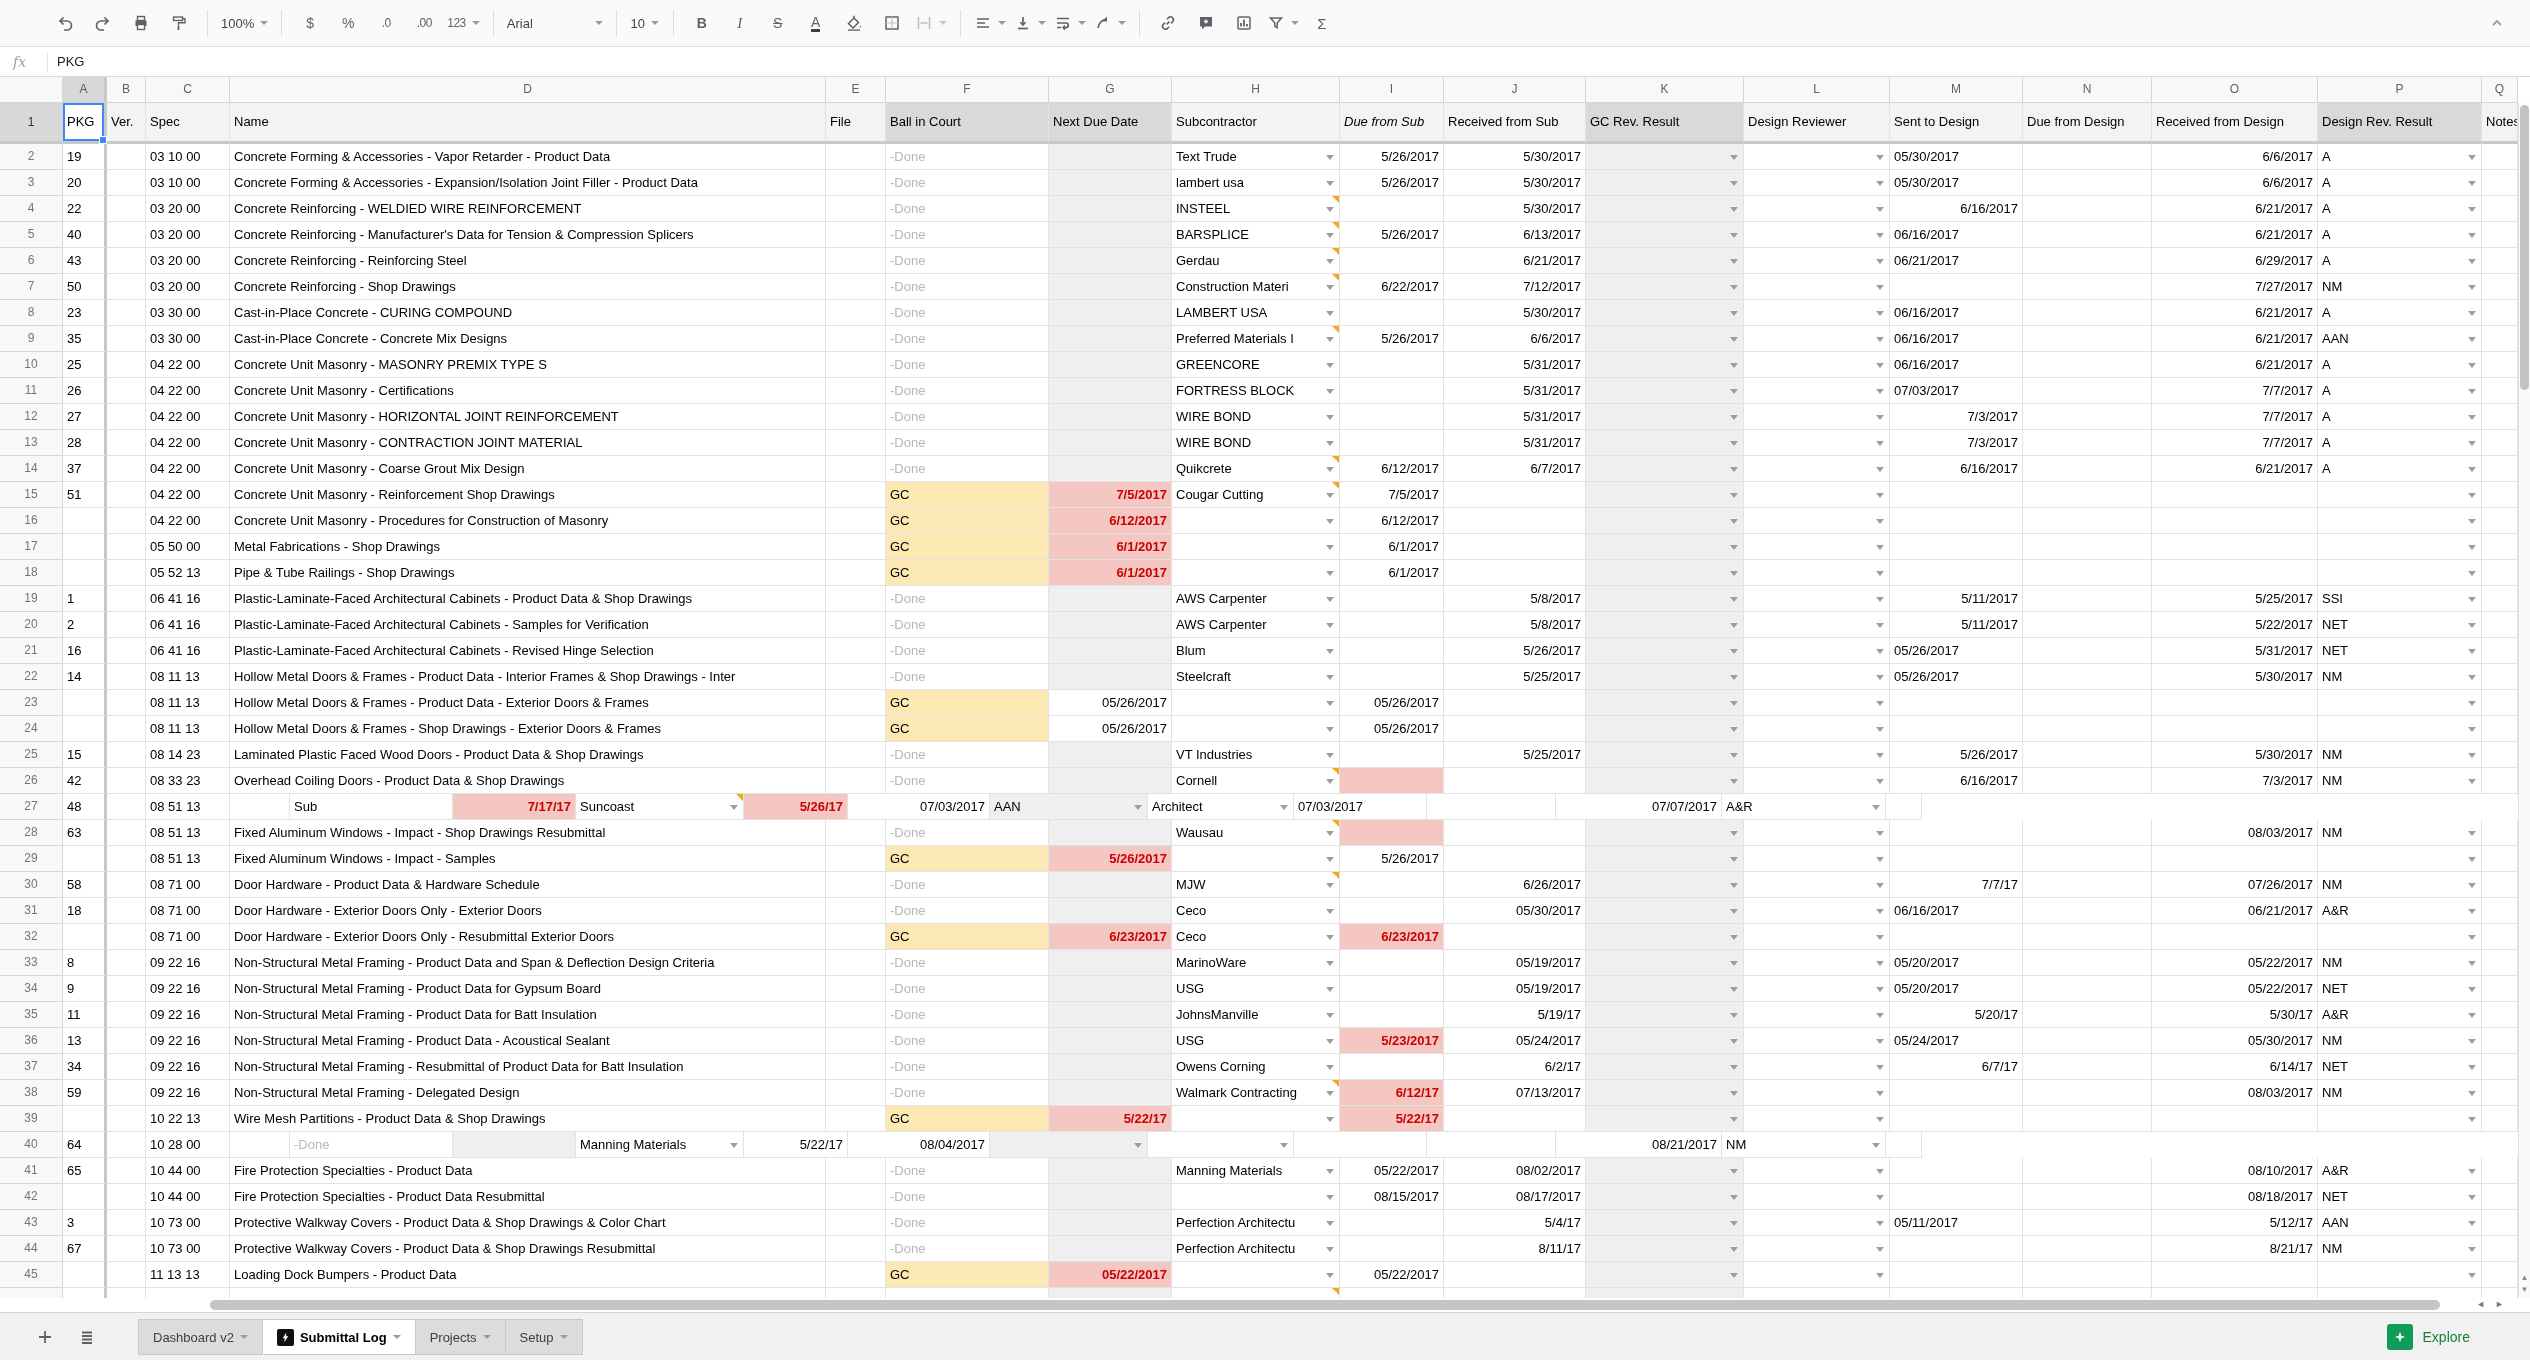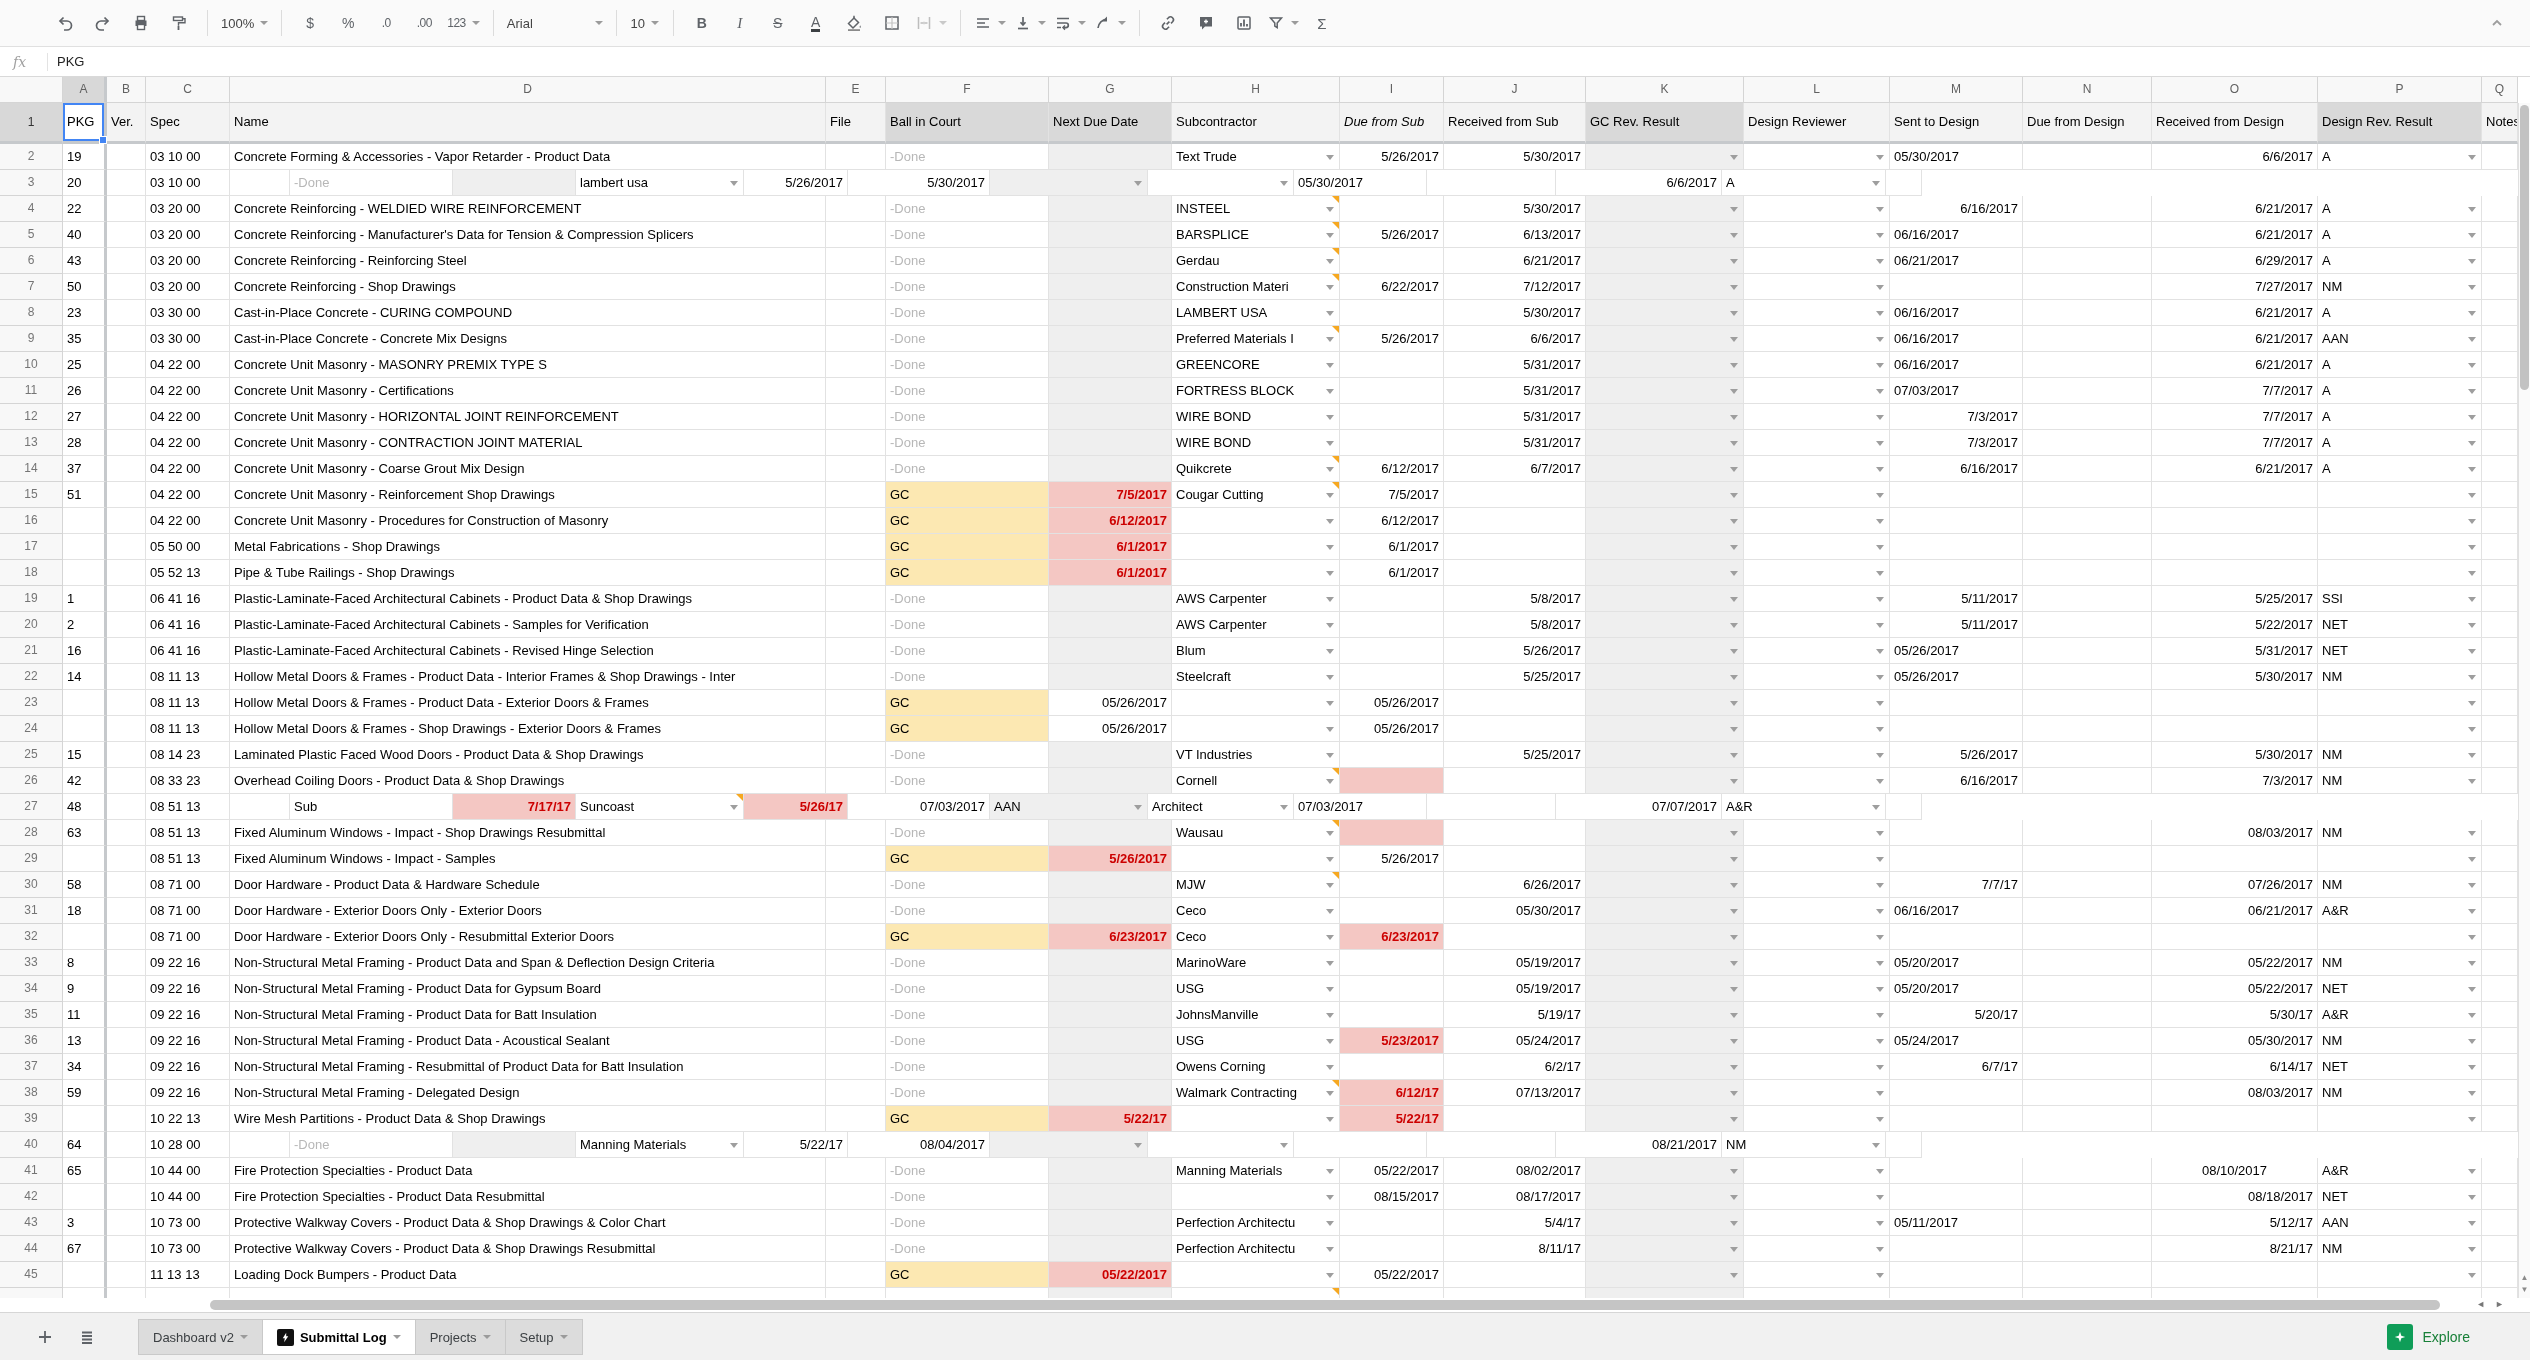--- a/index.html
+++ b/index.html
@@ -293,20 +293,21 @@
         <div class="cell " style="width: 129px;"></div>
         <div class="cell t-right" style="width: 166px;">6/6/2017</div>
         <div class="cell dd" style="width: 164px;">A<span class="arr"></span></div>
         <div class="cell " style="width: 36px;"></div>
       </div>
       <div class="grow ">
         <div class="cell gutter" style="width: 63px;">3</div>
         <div class="cell fz" style="width: 44px;">20</div>
         <div class="cell " style="width: 39px;"></div>
         <div class="cell " style="width: 84px;">03 10 00</div>
+        <div class="cell name" style="width: 596px;">Concrete Forming &amp; Accessories - Expansion/Isolation Joint Filler - Product Data</div>
         <div class="cell " style="width: 60px;"></div>
         <div class="cell c-done" style="width: 163px;">-Done</div>
         <div class="cell bg-muted" style="width: 123px;"></div>
         <div class="cell dd" style="width: 168px;">lambert usa<span class="arr"></span></div>
         <div class="cell t-right" style="width: 104px;">5/26/2017</div>
         <div class="cell t-right" style="width: 142px;">5/30/2017</div>
         <div class="cell dd bg-muted" style="width: 158px;"><span class="arr"></span></div>
         <div class="cell dd" style="width: 146px;"><span class="arr"></span></div>
         <div class="cell " style="width: 133px;">05/30/2017</div>
         <div class="cell " style="width: 129px;"></div>
@@ -1061,21 +1062,21 @@
         <div class="cell " style="width: 60px;"></div>
         <div class="cell c-done" style="width: 163px;">-Done</div>
         <div class="cell bg-muted" style="width: 123px;"></div>
         <div class="cell dd" style="width: 168px;">Manning Materials<span class="arr"></span></div>
         <div class="cell t-right" style="width: 104px;">05/22/2017</div>
         <div class="cell t-right" style="width: 142px;">08/02/2017</div>
         <div class="cell dd bg-muted" style="width: 158px;"><span class="arr"></span></div>
         <div class="cell dd" style="width: 146px;"><span class="arr"></span></div>
         <div class="cell " style="width: 133px;"></div>
         <div class="cell " style="width: 129px;"></div>
-        <div class="cell t-right" style="width: 166px; text-align: center;">08/10/2017</div>
+        <div class="cell t-right" style="width: 166px;">08/10/2017</div>
         <div class="cell dd" style="width: 164px;">A&amp;R<span class="arr"></span></div>
         <div class="cell " style="width: 36px;"></div>
       </div>
       <div class="grow ">
         <div class="cell gutter" style="width: 63px;">42</div>
         <div class="cell fz" style="width: 44px;"></div>
         <div class="cell " style="width: 39px;"></div>
         <div class="cell " style="width: 84px;">10 44 00</div>
         <div class="cell name" style="width: 596px;">Fire Protection Specialties - Product Data Resubmittal</div>
         <div class="cell " style="width: 60px;"></div>

